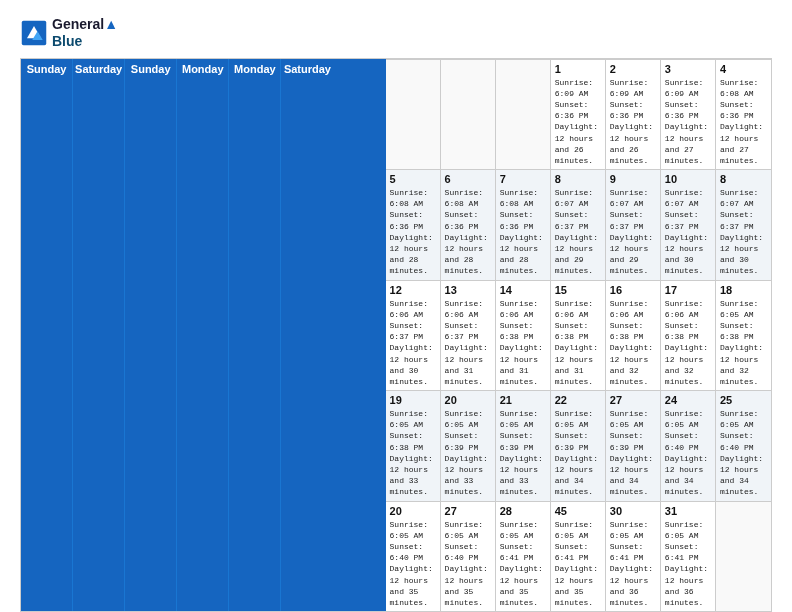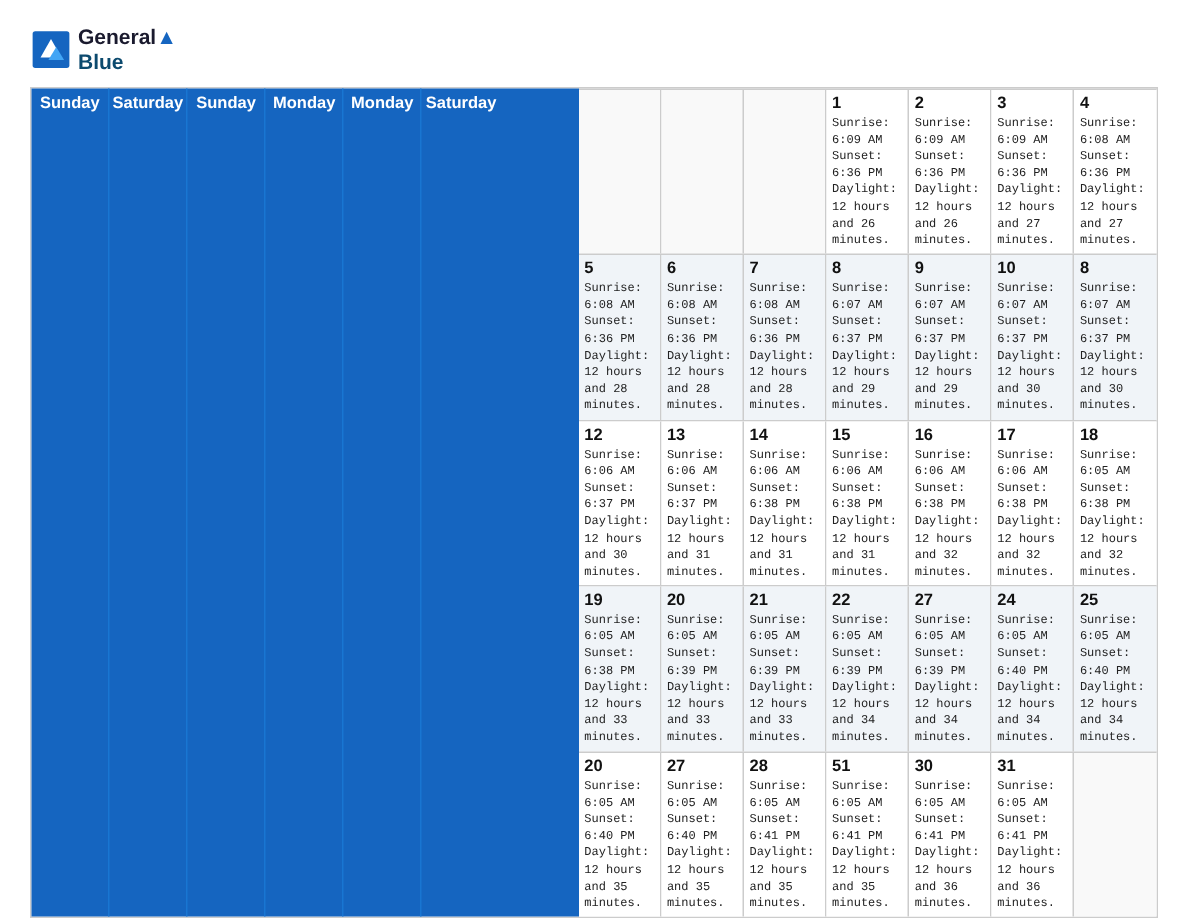--- a/index.html
+++ b/index.html
@@ -334,21 +334,21 @@
 and 35 minutes.</div>
           </div>
           <div class="cal-cell">
             <div class="day-num">28</div>
             <div class="cell-text" style="white-space: pre-line;">Sunrise: 6:05 AM
 Sunset: 6:41 PM
 Daylight: 12 hours
 and 35 minutes.</div>
           </div>
           <div class="cal-cell">
-            <div class="day-num">51</div>
+            <div class="day-num">45</div>
             <div class="cell-text" style="white-space: pre-line;">Sunrise: 6:05 AM
 Sunset: 6:41 PM
 Daylight: 12 hours
 and 35 minutes.</div>
           </div>
           <div class="cal-cell">
             <div class="day-num">30</div>
             <div class="cell-text" style="white-space: pre-line;">Sunrise: 6:05 AM
 Sunset: 6:41 PM
 Daylight: 12 hours

